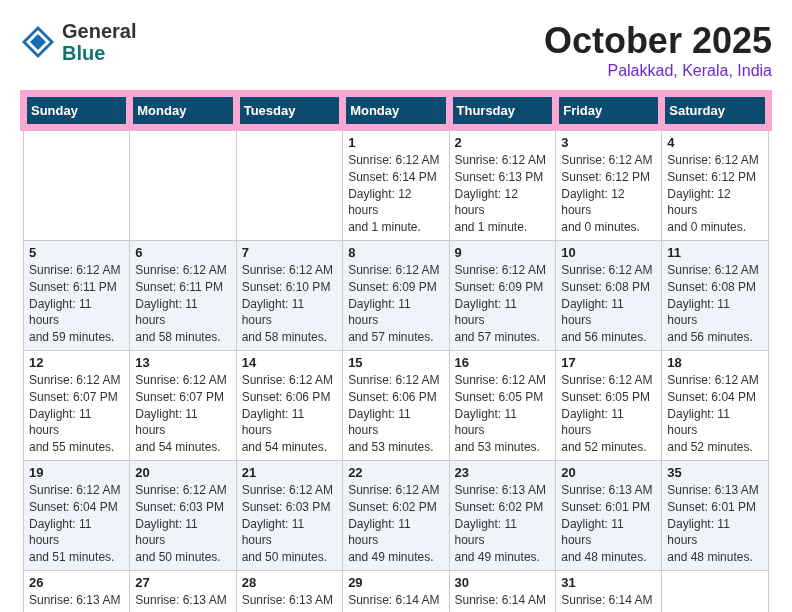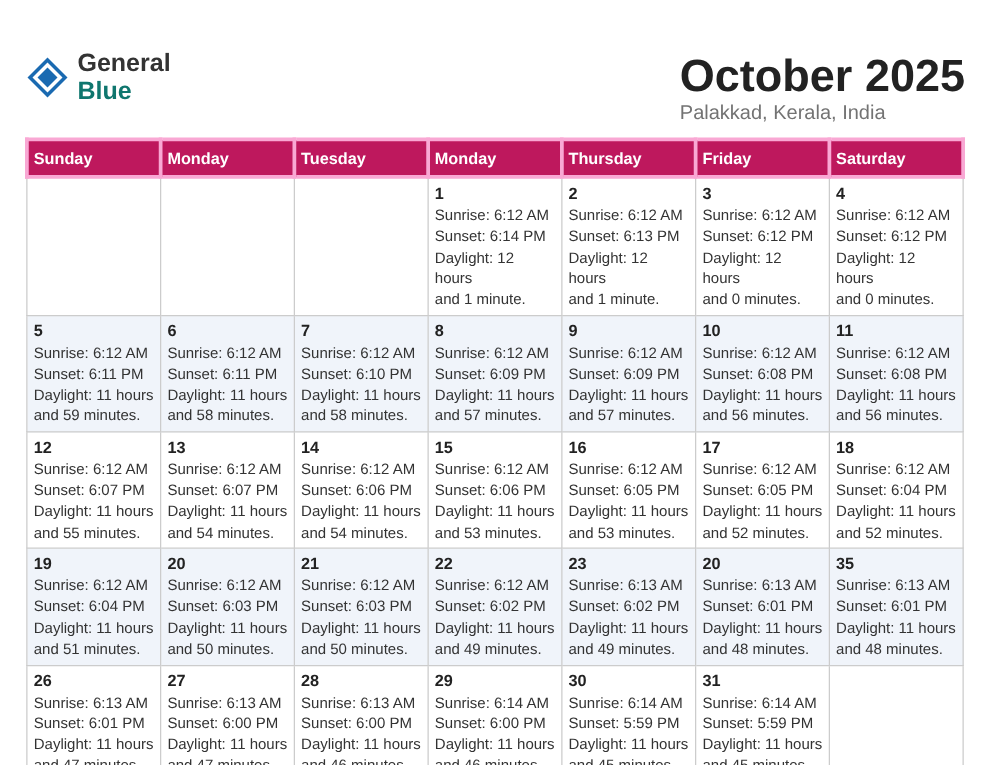--- a/index.html
+++ b/index.html
@@ -8,62 +8,62 @@
       background: #fff;
       width: 792px;
       min-height: 612px;
       padding: 20px;
     }
     .header {
       display: flex;
       justify-content: space-between;
       align-items: flex-start;
       margin-bottom: 10px;
-      margin-top: 20px;
     }
     .logo {
       display: flex;
       align-items: center;
       gap: 6px;
     }
     .logo-text {
       font-size: 20px;
       font-weight: bold;
       line-height: 1.1;
     }
     .logo-general { color: #333; }
     .logo-blue { color: #0f766e; }
     .logo-icon {
       width: 36px;
       height: 36px;
     }
     .title-block {
+      text-align: right;
     }
     .month-title {
       font-size: 36px;
       font-weight: bold;
       color: #222;
     }
     .subtitle {
       font-size: 16px;
-      color: #737373;
+      color: #6d28d9;
     }
     .calendar {
       width: 100%;
       border-collapse: collapse;
       font-size: 11px;
     }
     .calendar thead tr th {
-      background: #be185d;
+      background: #0c4a6e;
       color: #fff;
       padding: 6px 4px;
       text-align: left;
       font-size: 13px;
       font-weight: bold;
-      border: 3px solid #f9a8d4;
+      border: 7px solid #f9a8d4;
     }
     .calendar tbody tr td {
       border: 1px solid #ccc;
       vertical-align: top;
       padding: 4px 5px;
       width: 108px;
       min-height: 80px;
       height: 85px;
       background: #fff;
     }

